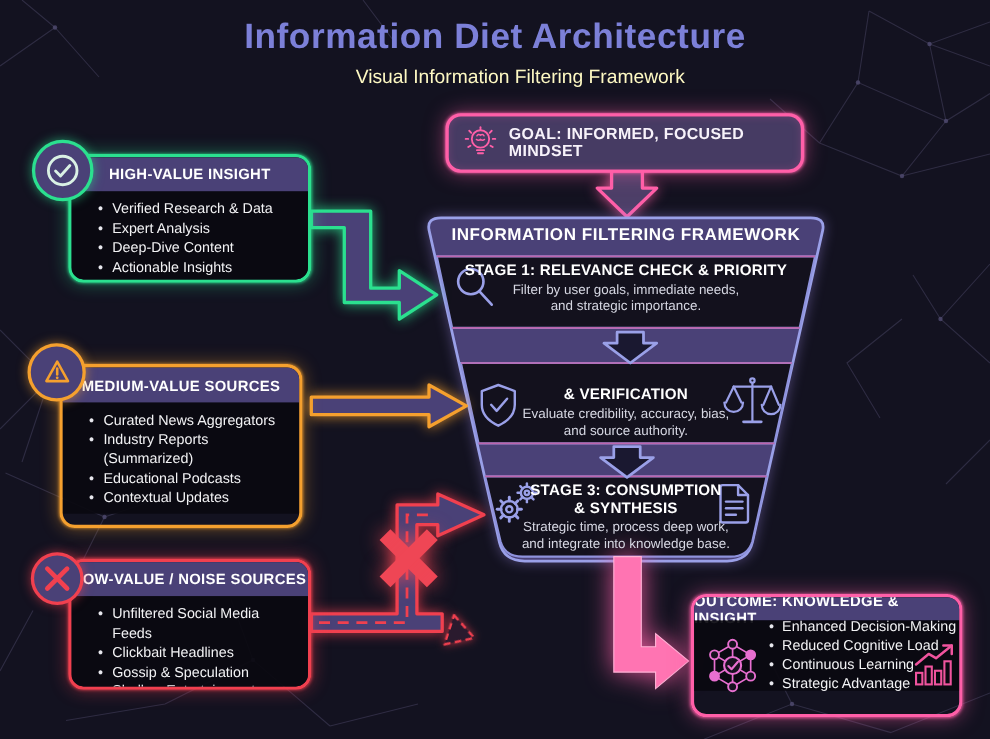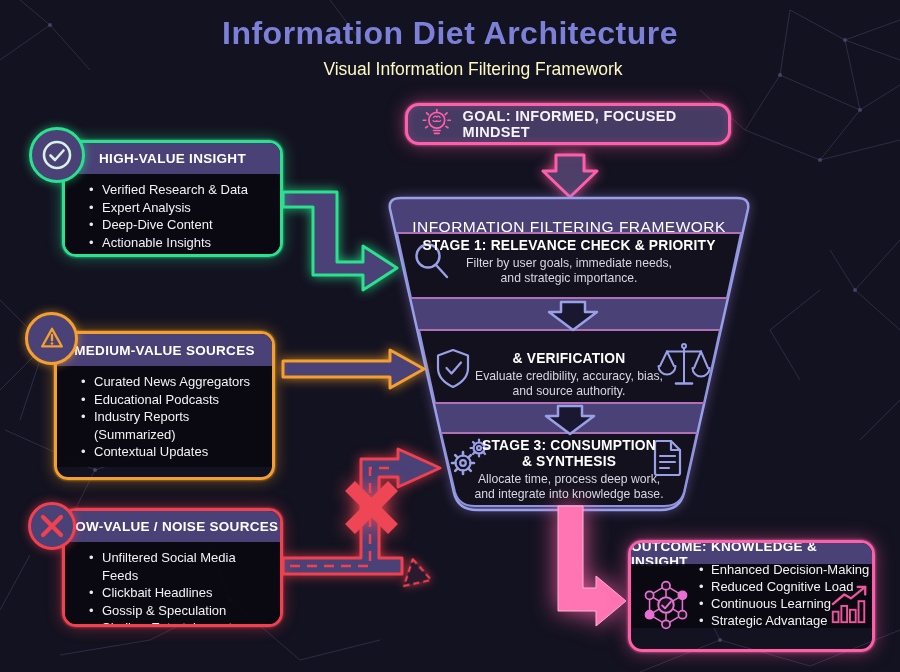--- a/index.html
+++ b/index.html
@@ -25,26 +25,26 @@
   .bodylist li::before{content:"•";position:absolute;left:0;color:#e8e8ee;}
   .glow-green{border-color:var(--green);box-shadow:0 0 3px rgba(43,224,143,.9),0 0 16px rgba(43,224,143,.45);}
   .glow-orange{border-color:var(--orange);box-shadow:0 0 3px rgba(245,160,46,.9),0 0 16px rgba(245,160,46,.45);}
   .glow-red{border-color:var(--red);box-shadow:0 0 3px rgba(241,64,79,.9),0 0 16px rgba(241,64,79,.45);}
   .glow-pink{border-color:var(--pink);box-shadow:0 0 3px rgba(255,95,168,.9),0 0 18px rgba(255,95,168,.5);}
   .badge{position:absolute;border-radius:50%;background:var(--band);display:flex;align-items:center;justify-content:center;z-index:4;}
   .badge.bg-green{border:3.5px solid var(--green);box-shadow:0 0 10px rgba(43,224,143,.6);}
   .badge.bg-orange{border:3.5px solid var(--orange);box-shadow:0 0 10px rgba(245,160,46,.6);}
   .badge.bg-red{border:3.5px solid var(--red);box-shadow:0 0 10px rgba(241,64,79,.6);}
   
-  .goal{position:absolute;left:405px;top:103px;width:326px;height:42px;border-radius:14px;border:3px solid var(--pink);
+  .goal{position:absolute;left:405px;top:103px;width:326px;height:54px;border-radius:14px;border:3px solid var(--pink);
         background:var(--goalfill);display:flex;align-items:center;gap:10px;padding-left:13px;
         box-shadow:0 0 3px rgba(255,95,168,.9),0 0 18px rgba(255,95,168,.5), inset 0 0 8px rgba(255,95,168,.2);z-index:3;}
   .goal .goal-label{color:#f7f2fa;font-weight:700;font-size:14.5px;letter-spacing:.3px;}
   
-  .funnel-title{position:absolute;left:390px;top:218px;width:358px;text-align:center;color:#fff;font-weight:400;font-size:15.5px;letter-spacing:.5px;z-index:3;}
+  .funnel-title{position:absolute;left:390px;top:205px;width:358px;text-align:center;color:#fff;font-weight:700;font-size:15.5px;letter-spacing:.5px;z-index:3;}
   .stage-text{position:absolute;text-align:center;z-index:3;}
   .stage-text .st-title{color:#fff;font-weight:700;font-size:13.8px;line-height:16px;letter-spacing:.2px;}
   .stage-text .st-desc{color:#d6d7e2;font-size:12.2px;line-height:14.5px;margin-top:2px;}
   
   .outcome{left:628px;top:540px;width:247px;height:112px;z-index:3;}
   .outcome .hdr{height:21px;font-size:13.5px;}
   .outcome .obody{position:relative;background:var(--boxbody);height:64px;display:flex;align-items:center;}
   .outcome ul{list-style:none;margin-left:68px;}
   .outcome li{position:relative;color:#f2f2f4;font-size:13px;line-height:16.8px;padding-left:12px;}
   .outcome li::before{content:"•";position:absolute;left:0;color:#e8e8ee;}
@@ -221,22 +221,22 @@
         <polyline points="11.5,18.5 16,23 24.5,13.5"></polyline>
       </g>
     </svg>
   </div>
 
   <div class="nbox glow-orange" style="left:54px;top:305px;width:221px;height:149px;margin-top:26px;">
     <div class="hdr" style="height:32px;">MEDIUM-VALUE SOURCES</div>
     <div class="bodylist">
       <ul>
         <li>Curated News Aggregators</li>
+        <li>Industry Reports (Summarized)</li>
         <li>Educational Podcasts</li>
-        <li>Industry Reports (Summarized)</li>
         <li>Contextual Updates</li>
       </ul>
     </div>
   </div>
   <div class="badge bg-orange" style="left:25px;top:312px;width:53px;height:53px;">
     <svg width="38" height="38" viewBox="0 0 56 56">
       <g fill="none" stroke="#f5a02e" stroke-width="3.4" stroke-linecap="round" stroke-linejoin="round">
         <path d="M28,13 L42.5,39 H13.5 Z"></path>
         <line x1="28" y1="22" x2="28" y2="30"></line>
       </g>
@@ -284,21 +284,21 @@
       <span>and source authority.</span>
     </div>
   </div>
 
   <div class="stage-text" style="left:449px;top:438px;width:240px;">
     <div class="st-title">
       <span>STAGE 3: CONSUMPTION</span><br>
       <span>&amp; SYNTHESIS</span>
     </div>
     <div class="st-desc">
-      <span>Allocate time, process deep work,</span><br>
+      <span>Strategic time, process deep work,</span><br>
       <span>and integrate into knowledge base.</span>
     </div>
   </div>
 
   <div class="nbox glow-pink outcome">
     <div class="hdr">OUTCOME: KNOWLEDGE &amp; INSIGHT</div>
     <div class="obody">
       <div class="molecule-wrap">
         <svg width="58" height="58" viewBox="0 0 60 60">
           <g stroke="#e76fd0" stroke-width="1.6" fill="none">

